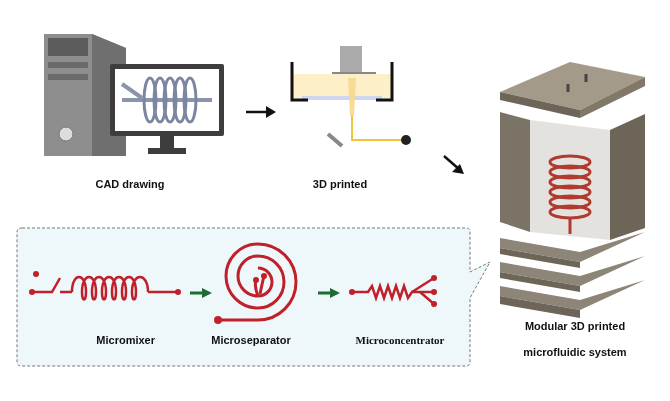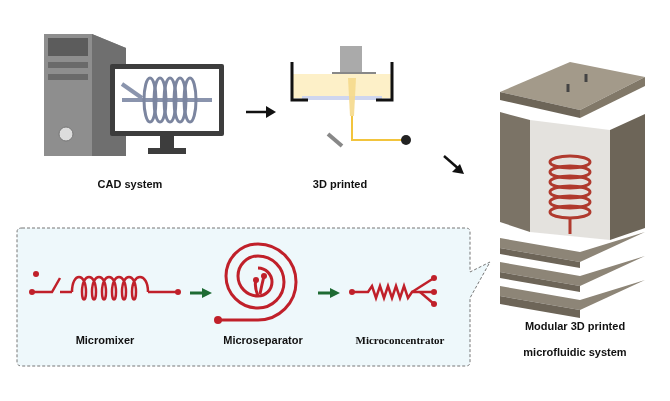--- a/index.html
+++ b/index.html
@@ -26,21 +26,21 @@
   <line x1="14" y1="38" x2="104" y2="38" stroke="#8a94ad" stroke-width="4"></line>
   <line x1="14" y1="22" x2="34" y2="36" stroke="#8a94ad" stroke-width="4"></line>
   <g fill="none" stroke="#7c86a0" stroke-width="3">
     <ellipse cx="42" cy="38" rx="6" ry="22"></ellipse>
       <ellipse cx="52" cy="38" rx="6" ry="22"></ellipse>
     <ellipse cx="62" cy="38" rx="6" ry="22"></ellipse>
       <ellipse cx="72" cy="38" rx="6" ry="22"></ellipse>
     <ellipse cx="82" cy="38" rx="6" ry="22"></ellipse>
   </g>
 </svg>
-<div class="lbl" style="left:70px;top:178px;width:120px;">CAD system</div>
+<div class="lbl" style="left:70px;top:178px;width:120px;">CAD drawing</div>
 
 <svg style="left:246px;top:106px" width="30" height="12">
   <line x1="0" y1="6" x2="22" y2="6" stroke="#111" stroke-width="2.5"></line>
   <polygon points="20,0 30,6 20,12" fill="#111"></polygon>
 </svg>
 
 <svg style="left:290px;top:44px" width="140" height="110">
   <rect x="50" y="2" width="22" height="30" fill="#aaa"></rect>
   <rect x="42" y="28" width="44" height="6" fill="#888"></rect>
   <rect x="2" y="30" width="100" height="24" fill="#fdf0c8"></rect>
@@ -95,38 +95,38 @@
   <g stroke="#c0202a" stroke-width="2.5" fill="none">
     <polyline points="4,24 24,24 32,10"></polyline>
     <line x1="32" y1="24" x2="44" y2="24"></line>
     <path d="M44,24 C44,4 58,4 58,24 C58,34 54,34 54,24 C54,4 68,4 68,24 C68,34 64,34 64,24 C64,4 78,4 78,24 C78,34 74,34 74,24 C74,4 88,4 88,24 C88,34 84,34 84,24 C84,4 98,4 98,24 C98,34 94,34 94,24 C94,4 108,4 108,24 C108,34 104,34 104,24 C104,4 120,4 120,24"></path>
     <line x1="120" y1="24" x2="150" y2="24"></line>
   </g>
   <circle cx="4" cy="24" r="3" fill="#c0202a"></circle>
   <circle cx="8" cy="6" r="3" fill="#c0202a"></circle>
   <circle cx="150" cy="24" r="3" fill="#c0202a"></circle>
 </svg>
-<div class="lbl" style="left:55px;top:334px;width:100px;">Micromixer</div>
+<div class="lbl" style="left:55px;top:334px;width:100px;text-align:right;">Micromixer</div>
 
 <svg style="left:190px;top:288px" width="22" height="10">
   <line x1="0" y1="5" x2="12" y2="5" stroke="#1e6b33" stroke-width="3"></line>
   <polygon points="12,0 22,5 12,10" fill="#1e6b33"></polygon>
 </svg>
 
 <svg style="left:214px;top:236px" width="100" height="92">
   <g stroke="#c0202a" stroke-width="3" fill="none">
     <path d="M4,84 L44,84 A38,38 0 1 0 44,8 A32,32 0 1 0 44,72 A26,26 0 1 0 44,20 A20,20 0 1 0 44,60 A14,14 0 1 0 44,32"></path>
     <path d="M44,60 Q40,50 42,44"></path>
       <path d="M46,58 Q48,48 50,40"></path>
   </g>
   <circle cx="4" cy="84" r="4" fill="#c0202a"></circle>
   <circle cx="42" cy="44" r="3" fill="#c0202a"></circle>
   <circle cx="50" cy="40" r="3" fill="#c0202a"></circle>
 </svg>
-<div class="lbl" style="left:208px;top:334px;width:110px;">Microseparator</div>
+<div class="lbl" style="left:196px;top:334px;width:110px;">Microseparator</div>
 
 <svg style="left:318px;top:288px" width="22" height="10">
   <line x1="0" y1="5" x2="12" y2="5" stroke="#1e6b33" stroke-width="3"></line>
   <polygon points="12,0 22,5 12,10" fill="#1e6b33"></polygon>
 </svg>
 
 <svg style="left:346px;top:274px" width="100" height="34">
   <g stroke="#c0202a" stroke-width="2.5" fill="none">
     <polyline points="6,18 22,18 26,12 30,24 34,12 38,24 42,12 46,24 50,12 54,24 58,12 62,24 66,18 74,18"></polyline>
     <polyline points="66,18 88,4"></polyline>

